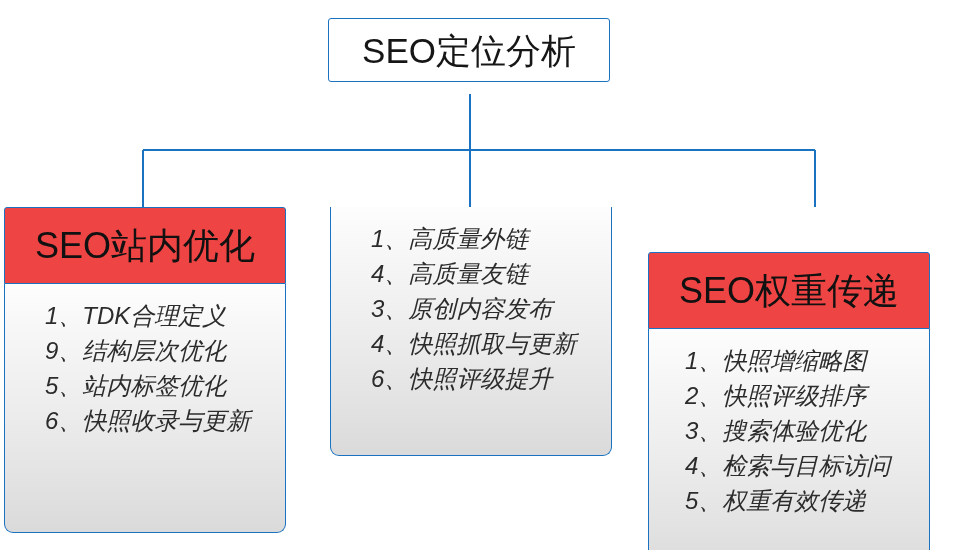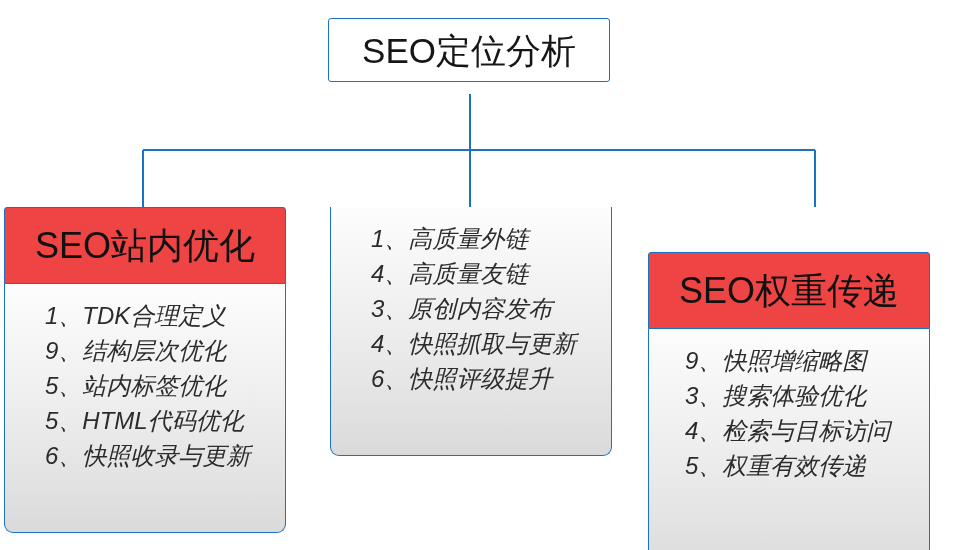--- a/index.html
+++ b/index.html
@@ -138,21 +138,20 @@
 
   <div class="column col-1">
     <div class="col-header">
       <span class="col-header-title">SEO站内优化</span>
     </div>
     <div class="col-body">
       <ul class="bullet-list">
         <li class="bullet-item">1、TDK合理定义</li>
         <li class="bullet-item">9、结构层次优化</li>
         <li class="bullet-item">5、站内标签优化</li>
-        <li class="bullet-item">5、HTML代码优化</li>
         <li class="bullet-item">6、快照收录与更新</li>
       </ul>
     </div>
   </div>
 
   <div class="column col-2">
     <div class="col-body">
       <ul class="bullet-list">
         <li class="bullet-item">1、高质量外链</li>
         <li class="bullet-item">4、高质量友链</li>
@@ -162,21 +161,22 @@
       </ul>
     </div>
   </div>
 
   <div class="column col-3">
     <div class="col-header">
       <span class="col-header-title">SEO权重传递</span>
     </div>
     <div class="col-body">
       <ul class="bullet-list">
-        <li class="bullet-item">9、快照增缩略图</li>
+        <li class="bullet-item">1、快照增缩略图</li>
+        <li class="bullet-item">2、快照评级排序</li>
         <li class="bullet-item">3、搜索体验优化</li>
         <li class="bullet-item">4、检索与目标访问</li>
         <li class="bullet-item">5、权重有效传递</li>
       </ul>
     </div>
   </div>
 
 </div>
 
 </body></html>

